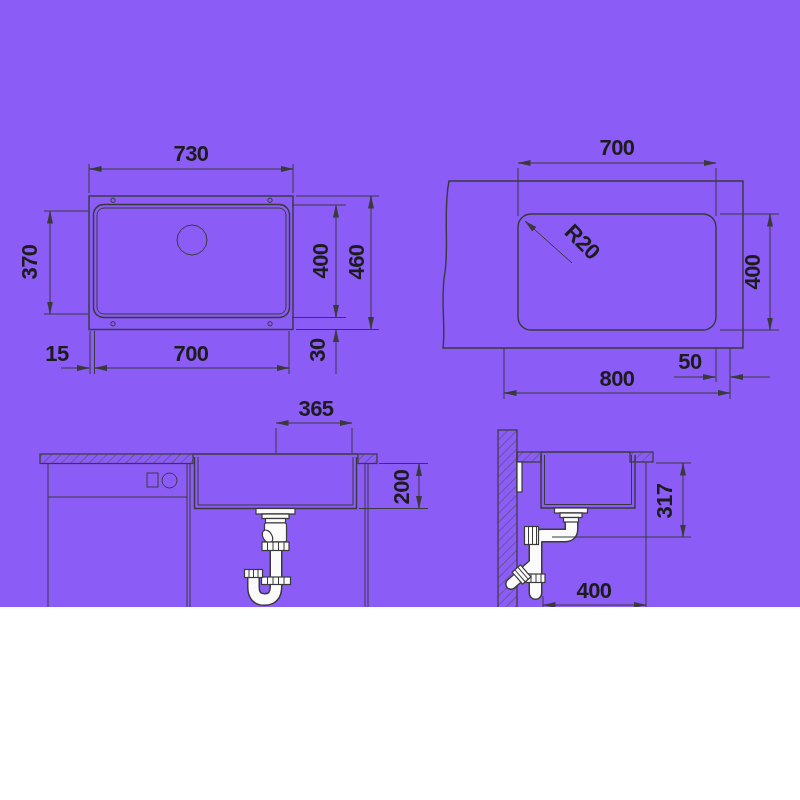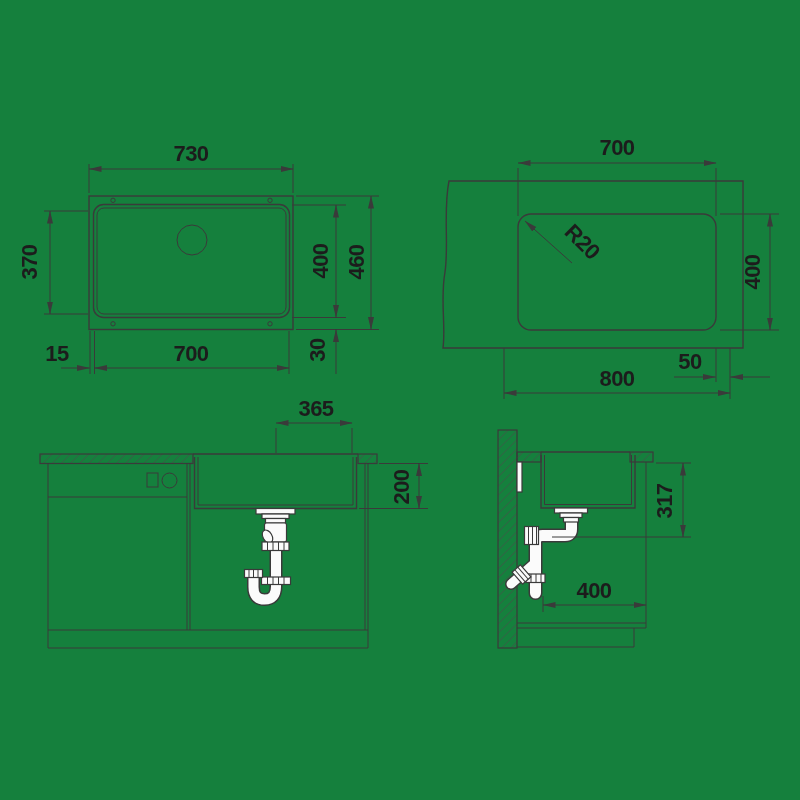--- a/index.html
+++ b/index.html
@@ -1,16 +1,16 @@
 <!DOCTYPE html>
 <html><head>
 <meta charset="utf-8">
 <style>
   html,body{margin:0;padding:0;background:#ffffff;}
-  .canvas{position:relative;width:800px;height:800px;background:#15803d;overflow:hidden;}
+  .canvas{position:relative;width:800px;height:607px;background:#8b5cf6;overflow:hidden;}
   svg{display:block;}
   .dim{font-family:"Liberation Sans",sans-serif;font-weight:bold;font-size:22px;fill:#1c1c1c;letter-spacing:-0.5px;text-anchor:middle;}
   .obj{stroke:#3a3a3a;fill:none;stroke-width:1.4;}
   .objthin{stroke:#3a3a3a;fill:none;stroke-width:1;}
   .dimline{stroke:#3a3a3a;fill:none;stroke-width:1;}
   .white-fill{fill:#fbfbfb;stroke:#3a3a3a;stroke-width:1.2;}
   .pipe-dark{stroke:#3a3a3a;fill:none;}
   .pipe-lite{stroke:#fbfbfb;fill:none;}
 </style>
 </head>

